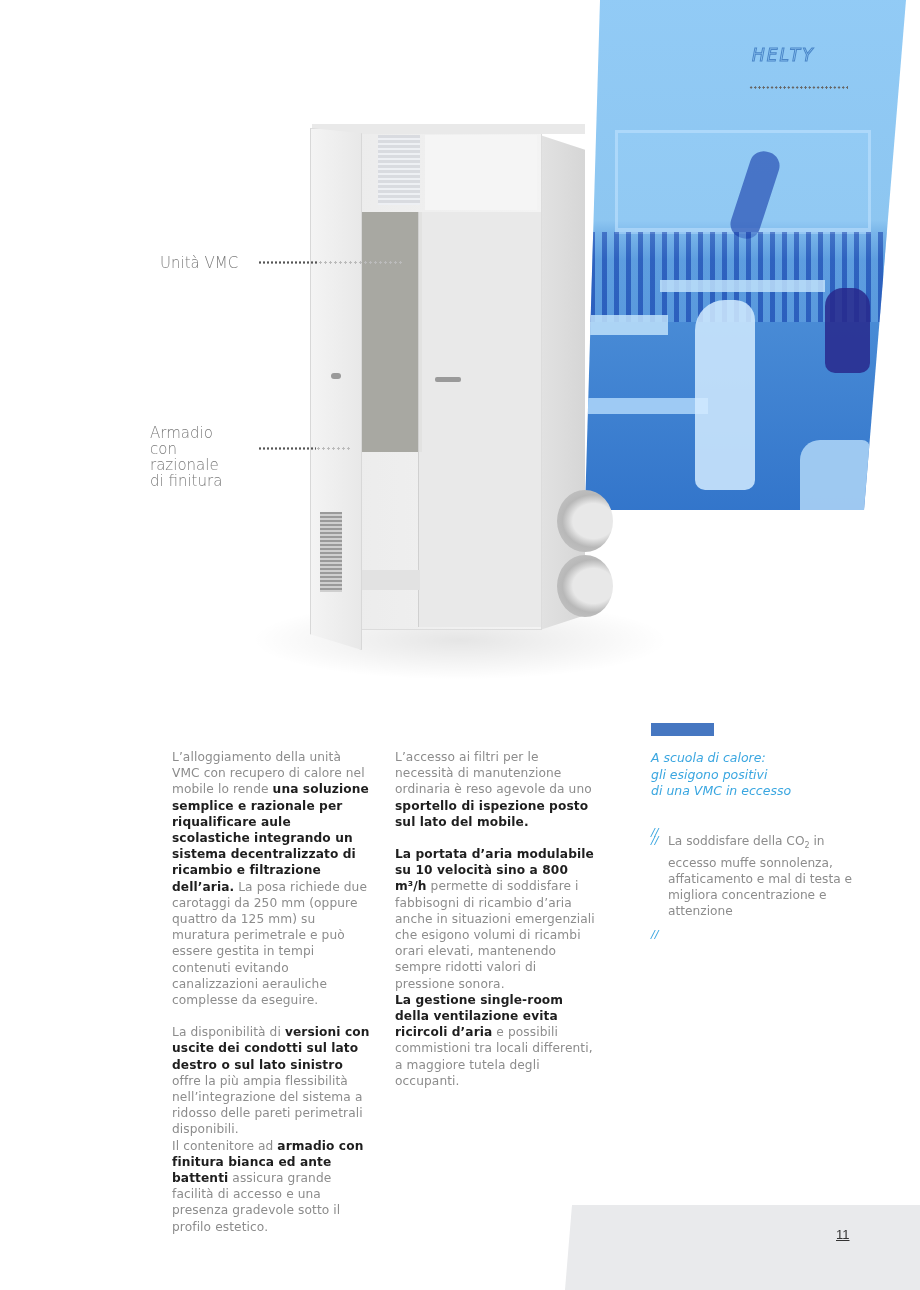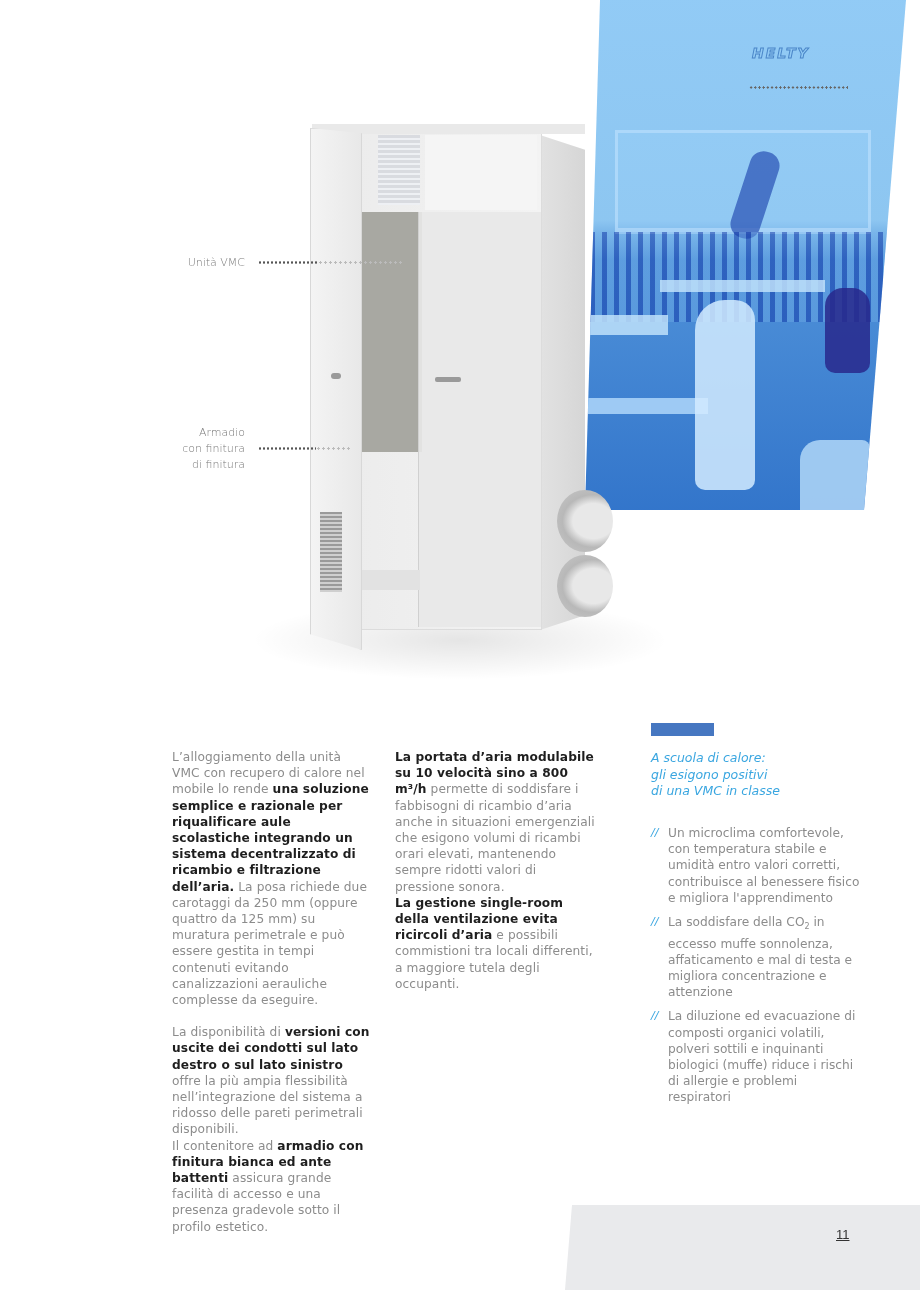--- a/index.html
+++ b/index.html
@@ -50,21 +50,21 @@
     background: rgba(40,80,180,0.7); border-radius: 14px; transform: rotate(18deg);
   }
   .photo-panel .chair {
     position: absolute; left: 800px; top: 440px; width: 70px; height: 70px;
     background: rgba(170,210,245,0.9); border-radius: 20px 8px 0 0;
   }
 
   
   .logo {
     position: absolute; left: 752px; top: 45px;
-    font-family: "DejaVu Sans", sans-serif; font-weight: bold; font-size: 14px;
+    font-family: "DejaVu Sans", sans-serif; font-weight: normal; font-size: 17px;
     letter-spacing: 2px; font-style: italic;
     color: transparent; -webkit-text-stroke: 1px #4a86c8;
   }
   .logo-dots {
     position: absolute; left: 749px; top: 86px; width: 99px; height: 3px;
     background: radial-gradient(circle, #666 1px, transparent 1.3px) 0 0 / 4.2px 3px repeat-x;
   }
   .cab-shadow {
     position: absolute; left: 250px; top: 600px; width: 420px; height: 80px;
     background: radial-gradient(ellipse at center, rgba(0,0,0,0.10), rgba(0,0,0,0) 70%);
@@ -121,21 +121,21 @@
   }
   .duct.d1 { left: 557px; top: 490px; }
   .duct.d2 { left: 557px; top: 555px; }
   .bottom-flap {
     position: absolute; left: 360px; top: 570px; width: 60px; height: 20px;
     background: #e2e2e2;
   }
 
   
   .callout-label {
-    position: absolute; font-size: 11px; color: #7a7a7a; text-align: right; line-height: 16px;
+    position: absolute; font-size: 15px; color: #7a7a7a; text-align: left; line-height: 16px;
     font-weight: 300;
   }
   .callout-line {
     position: absolute; height: 3px;
     background: radial-gradient(circle, #555 1px, transparent 1.3px) 0 0 / 4px 3px repeat-x;
   }
   .callout-line.light {
     background: radial-gradient(circle, #bbb 1px, transparent 1.3px) 0 0 / 5px 3px repeat-x;
   }
 
@@ -214,50 +214,49 @@
   <div class="duct d1"></div>
   <div class="duct d2"></div>
 </div>
 
 <div class="callout-label" style="left:160px; top:255px; width:85px;">Unità VMC</div>
 <div class="callout-line" style="left:258px; top:261px; width:60px;"></div>
 <div class="callout-line light" style="left:318px; top:261px; width:86px;"></div>
 
 <div class="callout-label" style="left:150px; top:425px; width:95px;">
   <div>Armadio</div>
-  <div>con finitura</div>
+  <div>con razionale</div>
   <div>di finitura</div>
 </div>
 <div class="callout-line" style="left:258px; top:447px; width:58px;"></div>
 <div class="callout-line light" style="left:316px; top:447px; width:36px;"></div>
 
 <div class="col col1">
   <p><span>L’alloggiamento della unità VMC con recupero di calore nel mobile lo rende </span><b>una soluzione semplice e razionale per riqualificare aule scolastiche integrando un sistema decentralizzato di ricambio e filtrazione dell’aria.</b><span> La posa richiede due carotaggi da 250 mm (oppure quattro da 125 mm) su muratura perimetrale e può essere gestita in tempi contenuti evitando canalizzazioni aerauliche complesse da eseguire.</span></p>
   <p><span>La disponibilità di </span><b>versioni con uscite dei condotti sul lato destro o sul lato sinistro</b><span> offre la più ampia flessibilità nell’integrazione del sistema a ridosso delle pareti perimetrali disponibili.</span><br><span>Il contenitore ad </span><b>armadio con finitura bianca ed ante battenti</b><span> assicura grande facilità di accesso e una presenza gradevole sotto il profilo estetico.</span></p>
 </div>
 
 <div class="col col2">
+  <p><span>L’accesso ai filtri per le necessità di manutenzione ordinaria è reso agevole da uno </span><b>sportello di ispezione posto sul lato del mobile.</b></p>
   <p><b>La portata d’aria modulabile su 10 velocità sino a 800 m³/h</b><span> permette di soddisfare i fabbisogni di ricambio d’aria anche in situazioni emergenziali che esigono volumi di ricambi orari elevati, mantenendo sempre ridotti valori di pressione sonora.</span><br><b>La gestione single-room della ventilazione evita ricircoli d’aria</b><span> e possibili commistioni tra locali differenti, a maggiore tutela degli occupanti.</span></p>
 </div>
 
 <div class="accent-bar"></div>
 <div class="side-title">
   <div>A scuola di calore:</div>
   <div>gli esigono positivi</div>
-  <div>di una VMC in classe</div>
+  <div>di una VMC in eccesso</div>
 </div>
 <ul class="side-list">
   <li>
     <span class="slash">//</span>
-    <span>Un microclima comfortevole, con temperatura stabile e umidità entro valori corretti, contribuisce al benessere fisico e migliora l'apprendimento</span>
   </li>
   <li>
     <span class="slash">//</span>
     <span>La soddisfare della CO</span><sub>2</sub><span> in eccesso muffe sonnolenza, affaticamento e mal di testa e migliora concentrazione e attenzione</span>
   </li>
   <li>
     <span class="slash">//</span>
-    <span>La diluzione ed evacuazione di composti organici volatili, polveri sottili e inquinanti biologici (muffe) riduce i rischi di allergie e problemi respiratori</span>
   </li>
 </ul>
 
 <div class="footer-panel"></div>
 <div class="page-number">11</div>
 
 </body></html>

